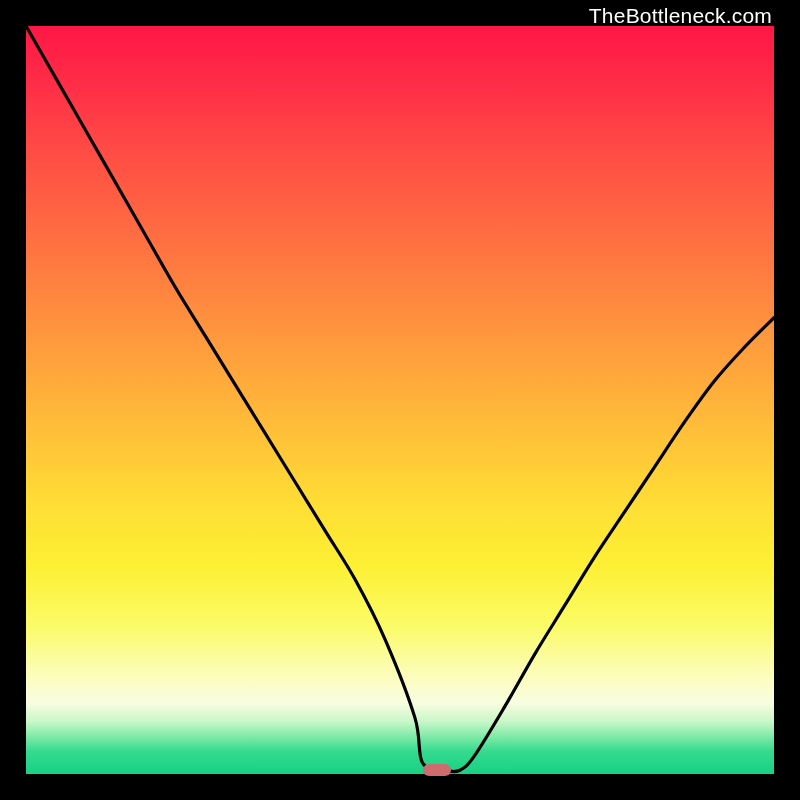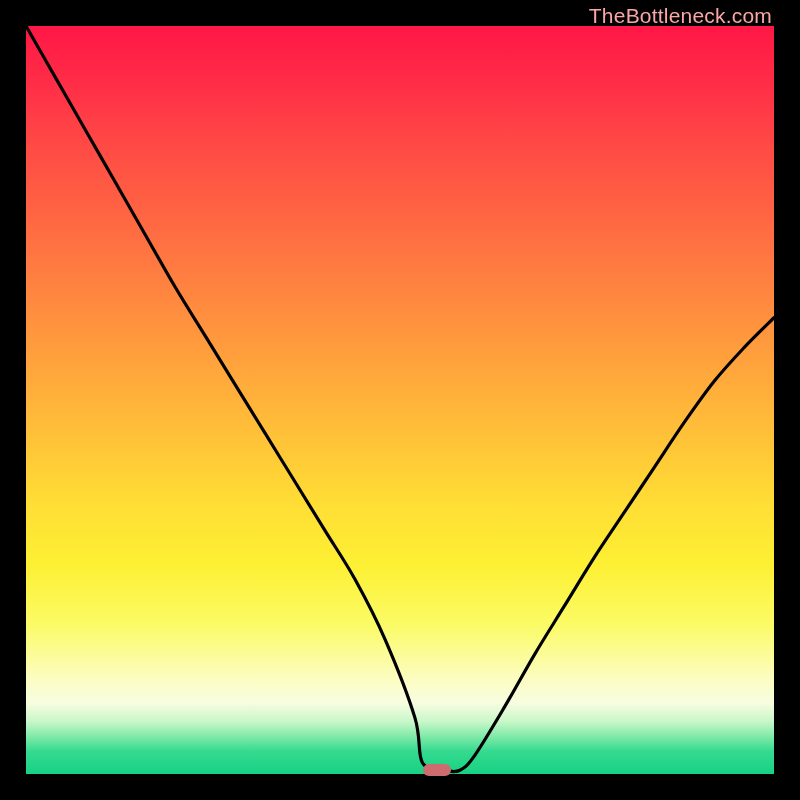--- a/index.html
+++ b/index.html
@@ -42,21 +42,21 @@
       #c8f7c8 93%,
       #7fe9a8 95%,
       #34da8f 97%,
       #17d183 100%
     );
   }
   .watermark {
     position: absolute;
     top: 4px;
     right: 28px;
-    color: #fca5a5;
+    color: #ffffff;
     font-size: 21px;
     font-weight: 400;
     letter-spacing: 0.2px;
   }
   svg.curve {
     position: absolute;
     left: 0;
     top: 0;
     width: 748px;
     height: 748px;

